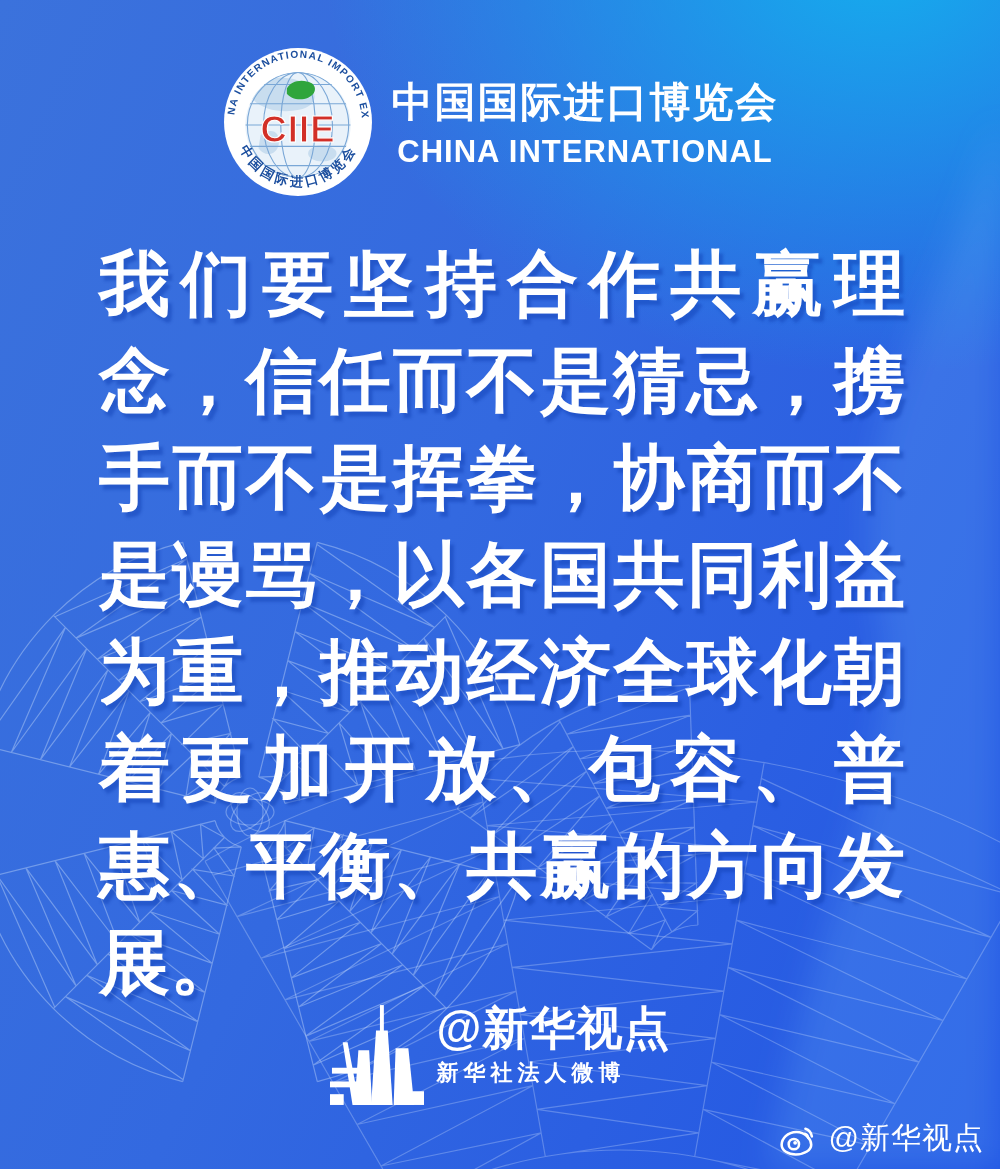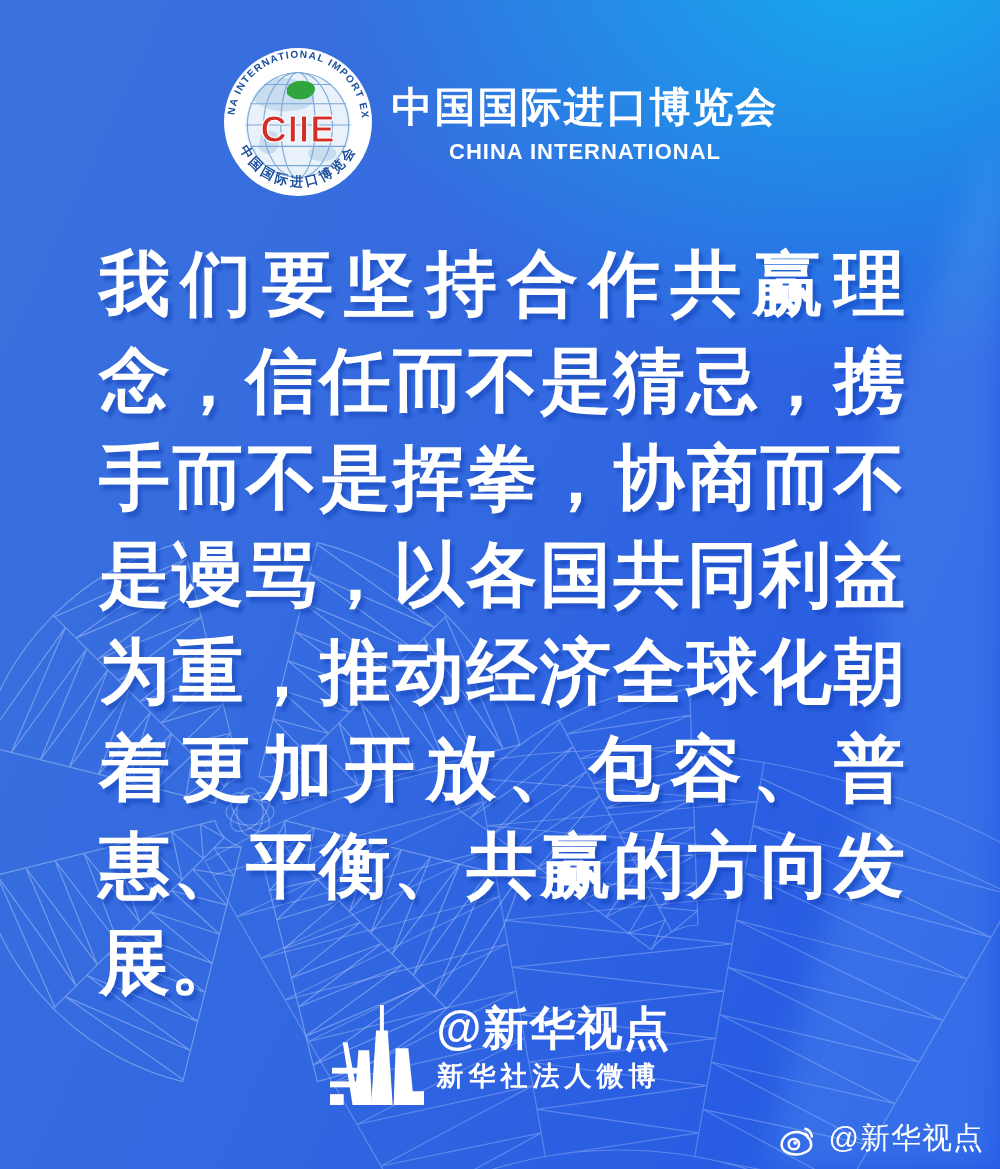--- a/index.html
+++ b/index.html
@@ -17,21 +17,21 @@
   .layer{position:absolute;left:0;top:0;width:1000px;height:1169px;pointer-events:none;}
 
   
   .header{
     position:absolute;top:46px;left:0;width:100%;
     display:flex;justify-content:center;align-items:center;gap:18px;
   }
   .logo-wrap svg{width:152px;height:152px;}
   .titles{text-align:center;}
   .title-cn{font-size:41px;font-weight:bold;letter-spacing:2px;white-space:nowrap;}
-  .title-en{font-size:22px;font-weight:bold;letter-spacing:1px;line-height:1.16;margin-top:4px;}
+  .title-en{font-size:31px;font-weight:bold;letter-spacing:1px;line-height:1.16;margin-top:4px;}
 
   
   .quote{position:absolute;left:99px;top:236px;width:806px;}
   .quote-line{
     display:flex;justify-content:space-between;align-items:center;
     height:97px;
     font-family:"Liberation Serif","DejaVu Serif",serif;
     font-weight:bold;font-size:71px;line-height:1;
     text-shadow:4px 5px 3px rgba(15,62,178,.45);
     white-space:nowrap;
@@ -39,21 +39,21 @@
   .quote-line.last{justify-content:flex-start;}
 
   
   .watermark{
     position:absolute;top:1004px;left:0;width:100%;
     display:flex;justify-content:center;align-items:flex-start;gap:13px;
   }
   .wm-logo svg{width:94px;height:104px;}
   .wm-text{display:flex;flex-direction:column;}
   .wm-handle{font-size:46px;font-weight:bold;letter-spacing:1px;line-height:1.05;}
-  .wm-sub{font-size:27px;font-weight:bold;letter-spacing:5px;margin-top:6px;}
+  .wm-sub{font-size:22px;font-weight:bold;letter-spacing:5px;margin-top:6px;}
 
   
   .corner{
     position:absolute;right:16px;bottom:10px;
     display:flex;align-items:center;gap:9px;
     font-size:30px;letter-spacing:1px;
   }
   .corner svg{width:42px;height:36px;}
 </style>
 </head>

